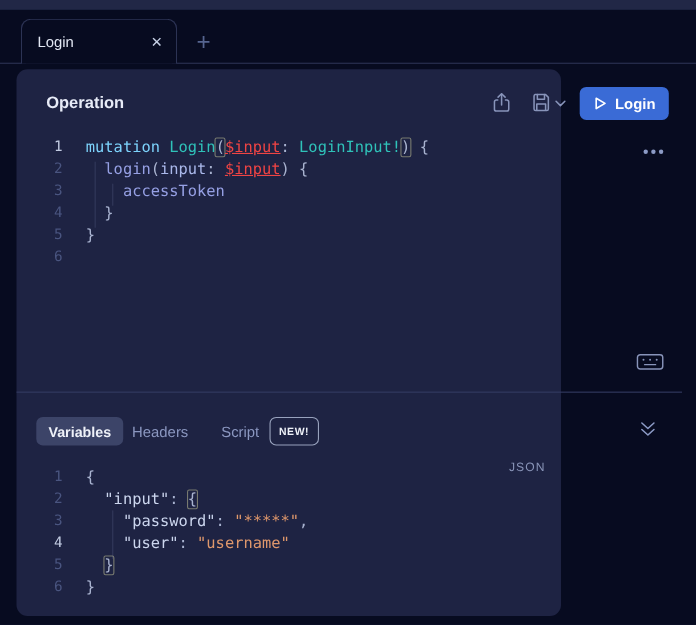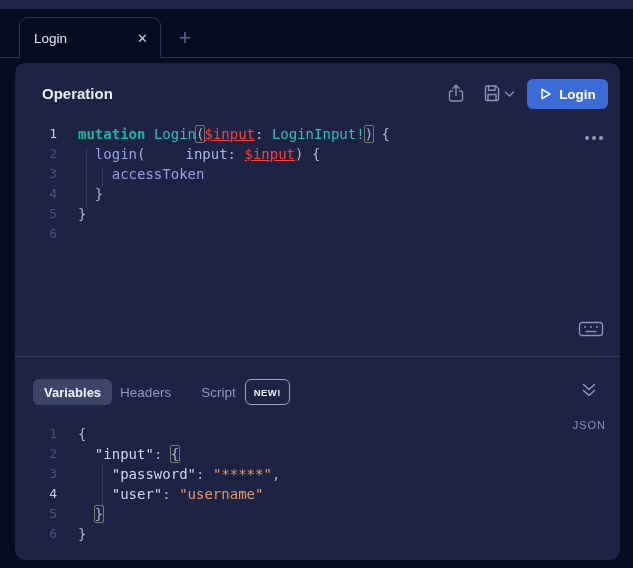--- a/index.html
+++ b/index.html
@@ -22,21 +22,21 @@
     border-radius:9px 9px 0 0;
     display:flex; align-items:center; justify-content:space-between;
     padding:0 12px 0 14px; z-index:2;
   }
   .tab-title { font-size:13.5px; color:#e2e7f3; }
   .tab-close { font-size:13px; color:#c9d3e8; cursor:pointer; line-height:1; }
   .new-tab { position:absolute; left:173px; top:17px; width:24px; height:24px;
     color:#566590; font-size:22px; font-weight:300; line-height:24px; text-align:center; cursor:pointer; }
   
   .panel {
-    position:absolute; left:15px; top:63px; width:605px; height:497px;
+    position:absolute; left:15px; top:63px; width:495px; height:497px;
     background:#1e2343; border-radius:10px;
   }
   .op-title { position:absolute; left:27px; top:22px; font-size:15px; font-weight:700; color:#e7ebf7; }
   .hicon { position:absolute; color:#8894ba; cursor:pointer; }
   .hicon svg { display:block; }
   .share-btn { left:431px; top:20px; }
   .save-btn  { left:467px; top:20px; }
   .save-chev { left:489px; top:27px; }
   .run-btn {
     position:absolute; left:512px; top:16px; width:81px; height:30px;
@@ -50,25 +50,25 @@
   .more-btn i { width:4px; height:4px; border-radius:50%; background:#8c9bc6; }
   
   .editor { position:absolute; left:0; right:0; }
   .editor-op { top:61px; }
   .editor-vars { top:361px; }
   .code-line { display:flex; height:20px; line-height:20px;
     font-family:"DejaVu Sans Mono", monospace; font-size:14px; }
   .gutter { width:42px; text-align:right; color:#4a5580; font-size:13px; flex:none; }
   .gutter.active { color:#c2cbe2; }
   .code { margin-left:21px; white-space:pre; }
-  .tk-kw    { color:#14b8a6;font-weight:bold; }
+  .tk-kw    { color:#7dd3fc; }
   .tk-name  { color:#2fc2b9; }
   .tk-var   { color:#ef4444;text-decoration:underline; }
   .tk-field { color:#96a0e4; }
-  .tk-arg   { color:#aab8ea;margin-left:40px; }
+  .tk-arg   { color:#aab8ea; }
   .tk-punc  { color:#a9b3d0; }
   .tk-key   { color:#ccd6ee; }
   .tk-str   { color:#e0986c; }
   .tk-plain { color:#c3cce4; }
   .boxed { border:1px solid rgba(195,195,150,0.55); border-radius:2px; margin:-1px; }
   .guide { position:absolute; width:1px; background:rgba(148,160,205,0.18); }
   .g-op1 { left:71px; top:84px; height:60px; }
   .g-op2 { left:87px; top:104px; height:20px; }
   .g-v1  { left:87px; top:401px; height:44px; }
   .kb-btn { position:absolute; left:563px; top:257px; color:#8894ba; cursor:pointer; }

